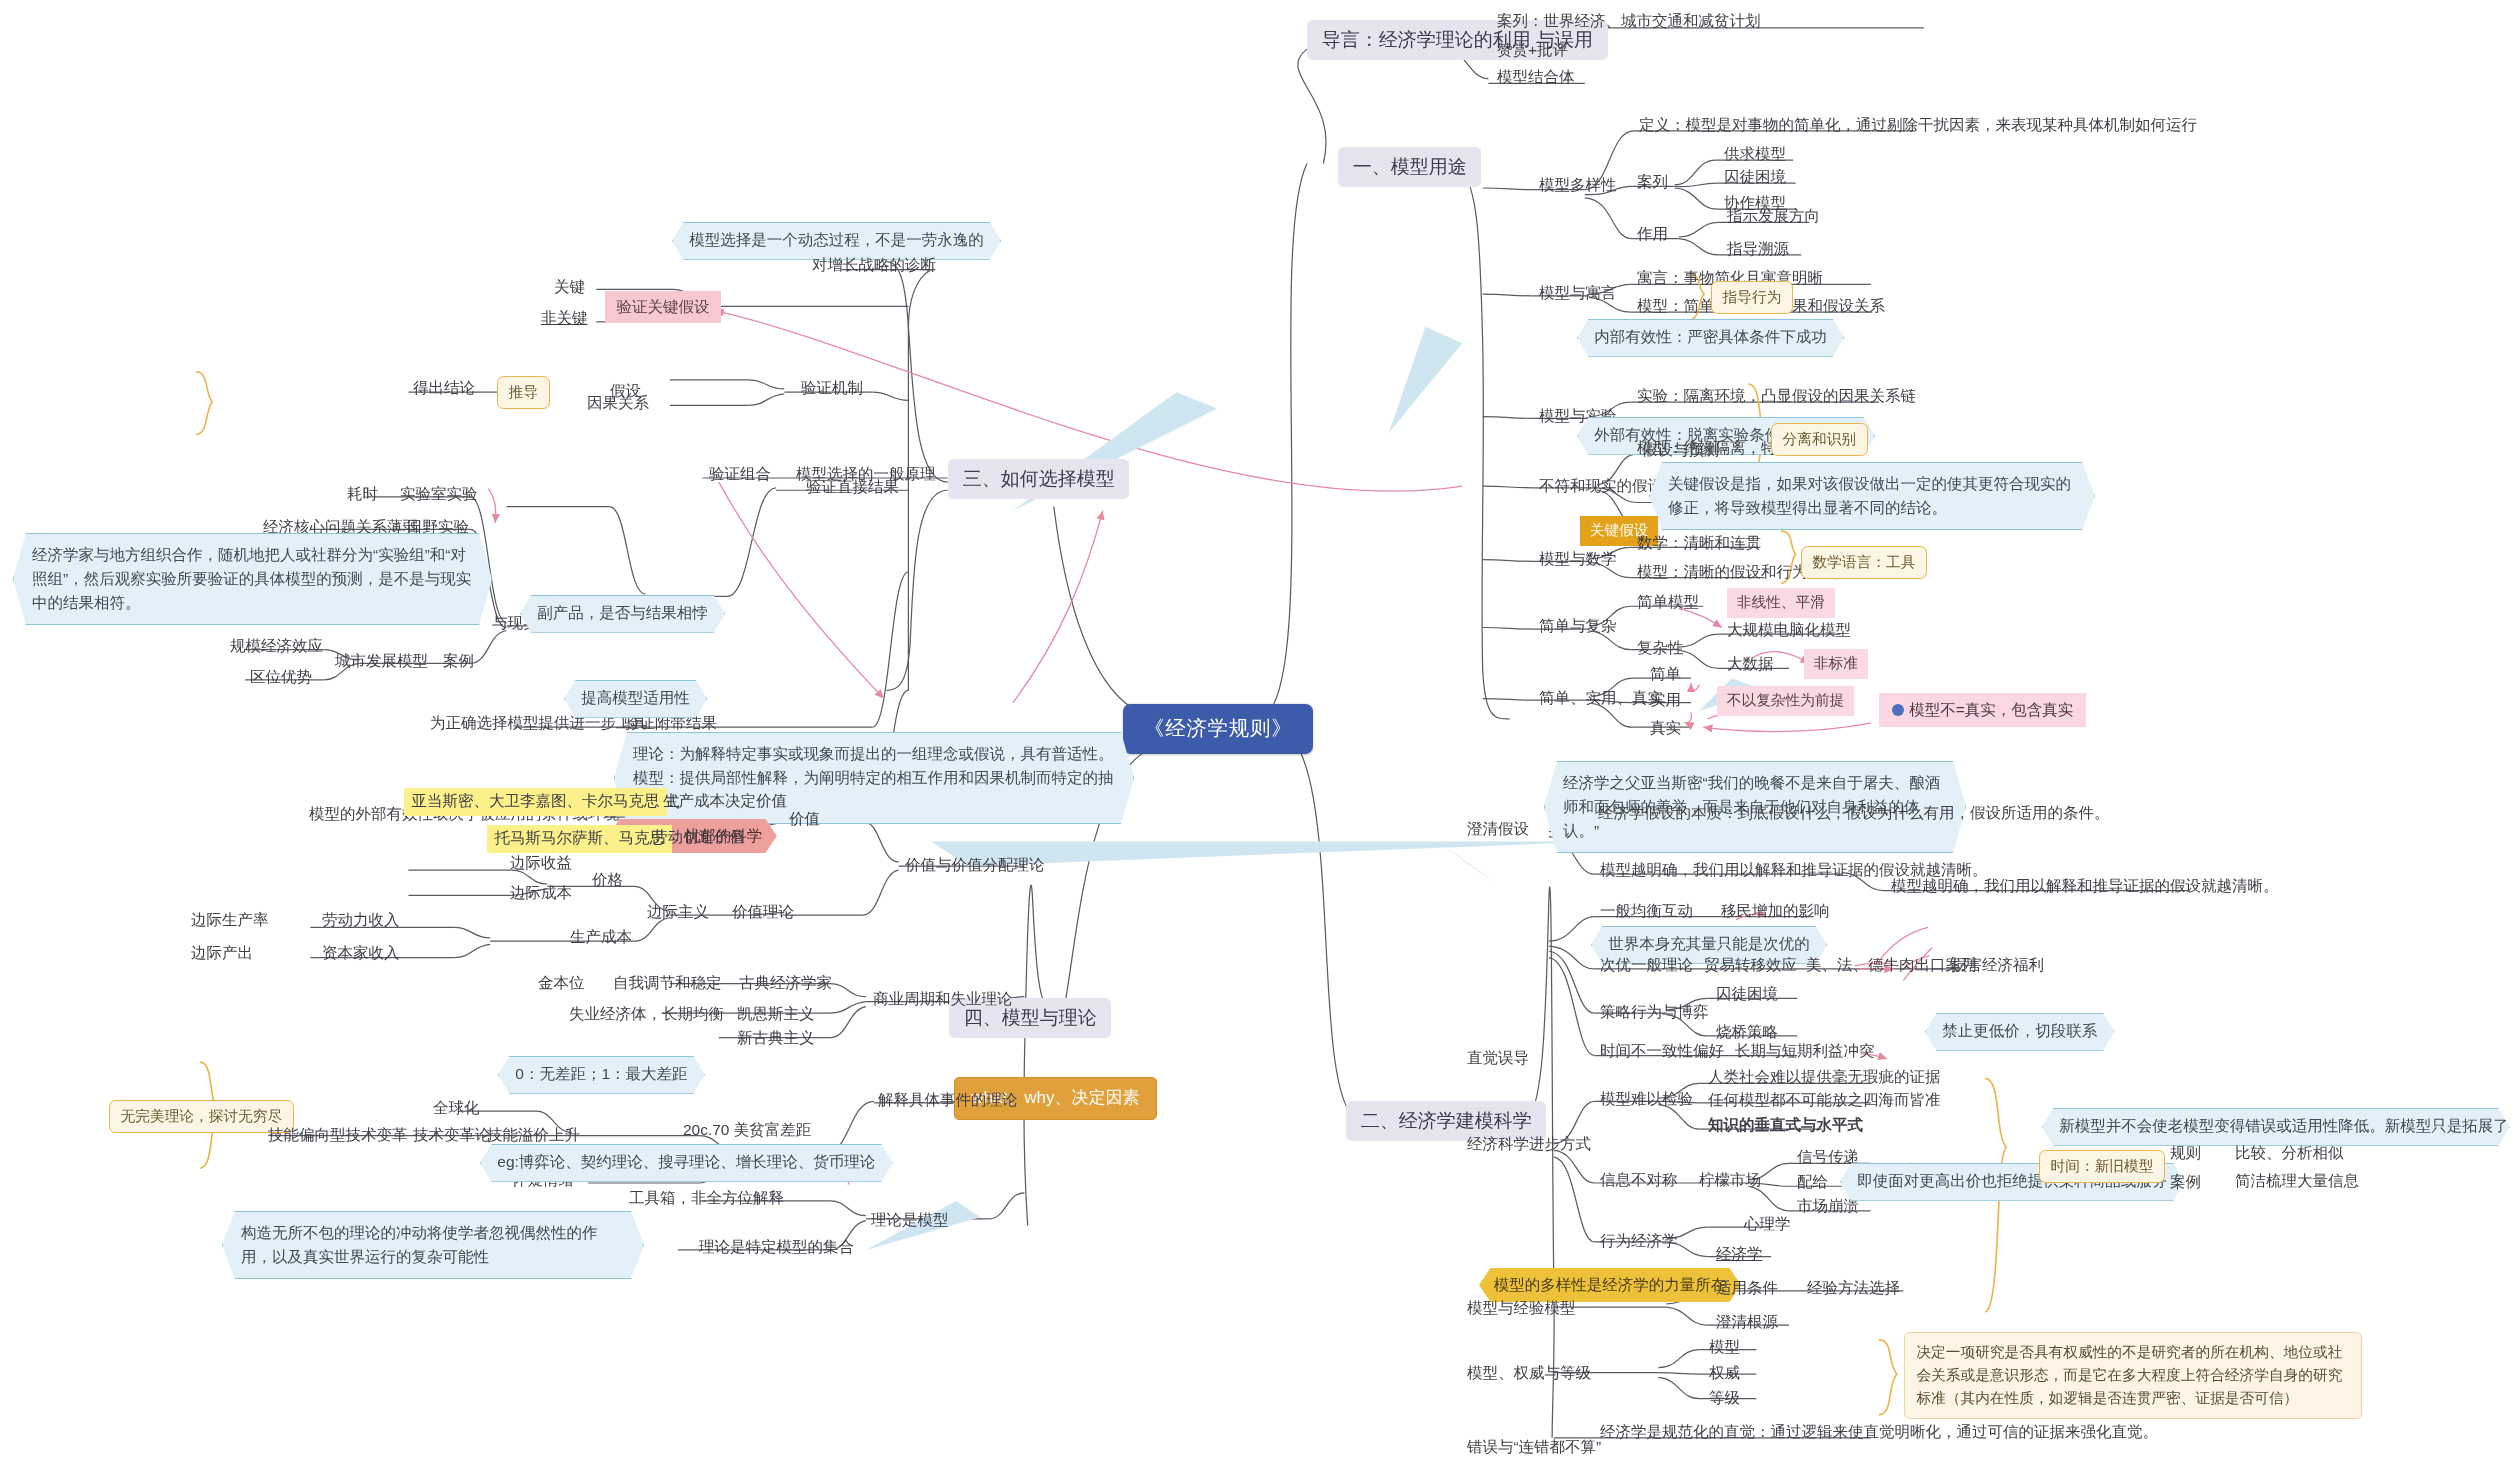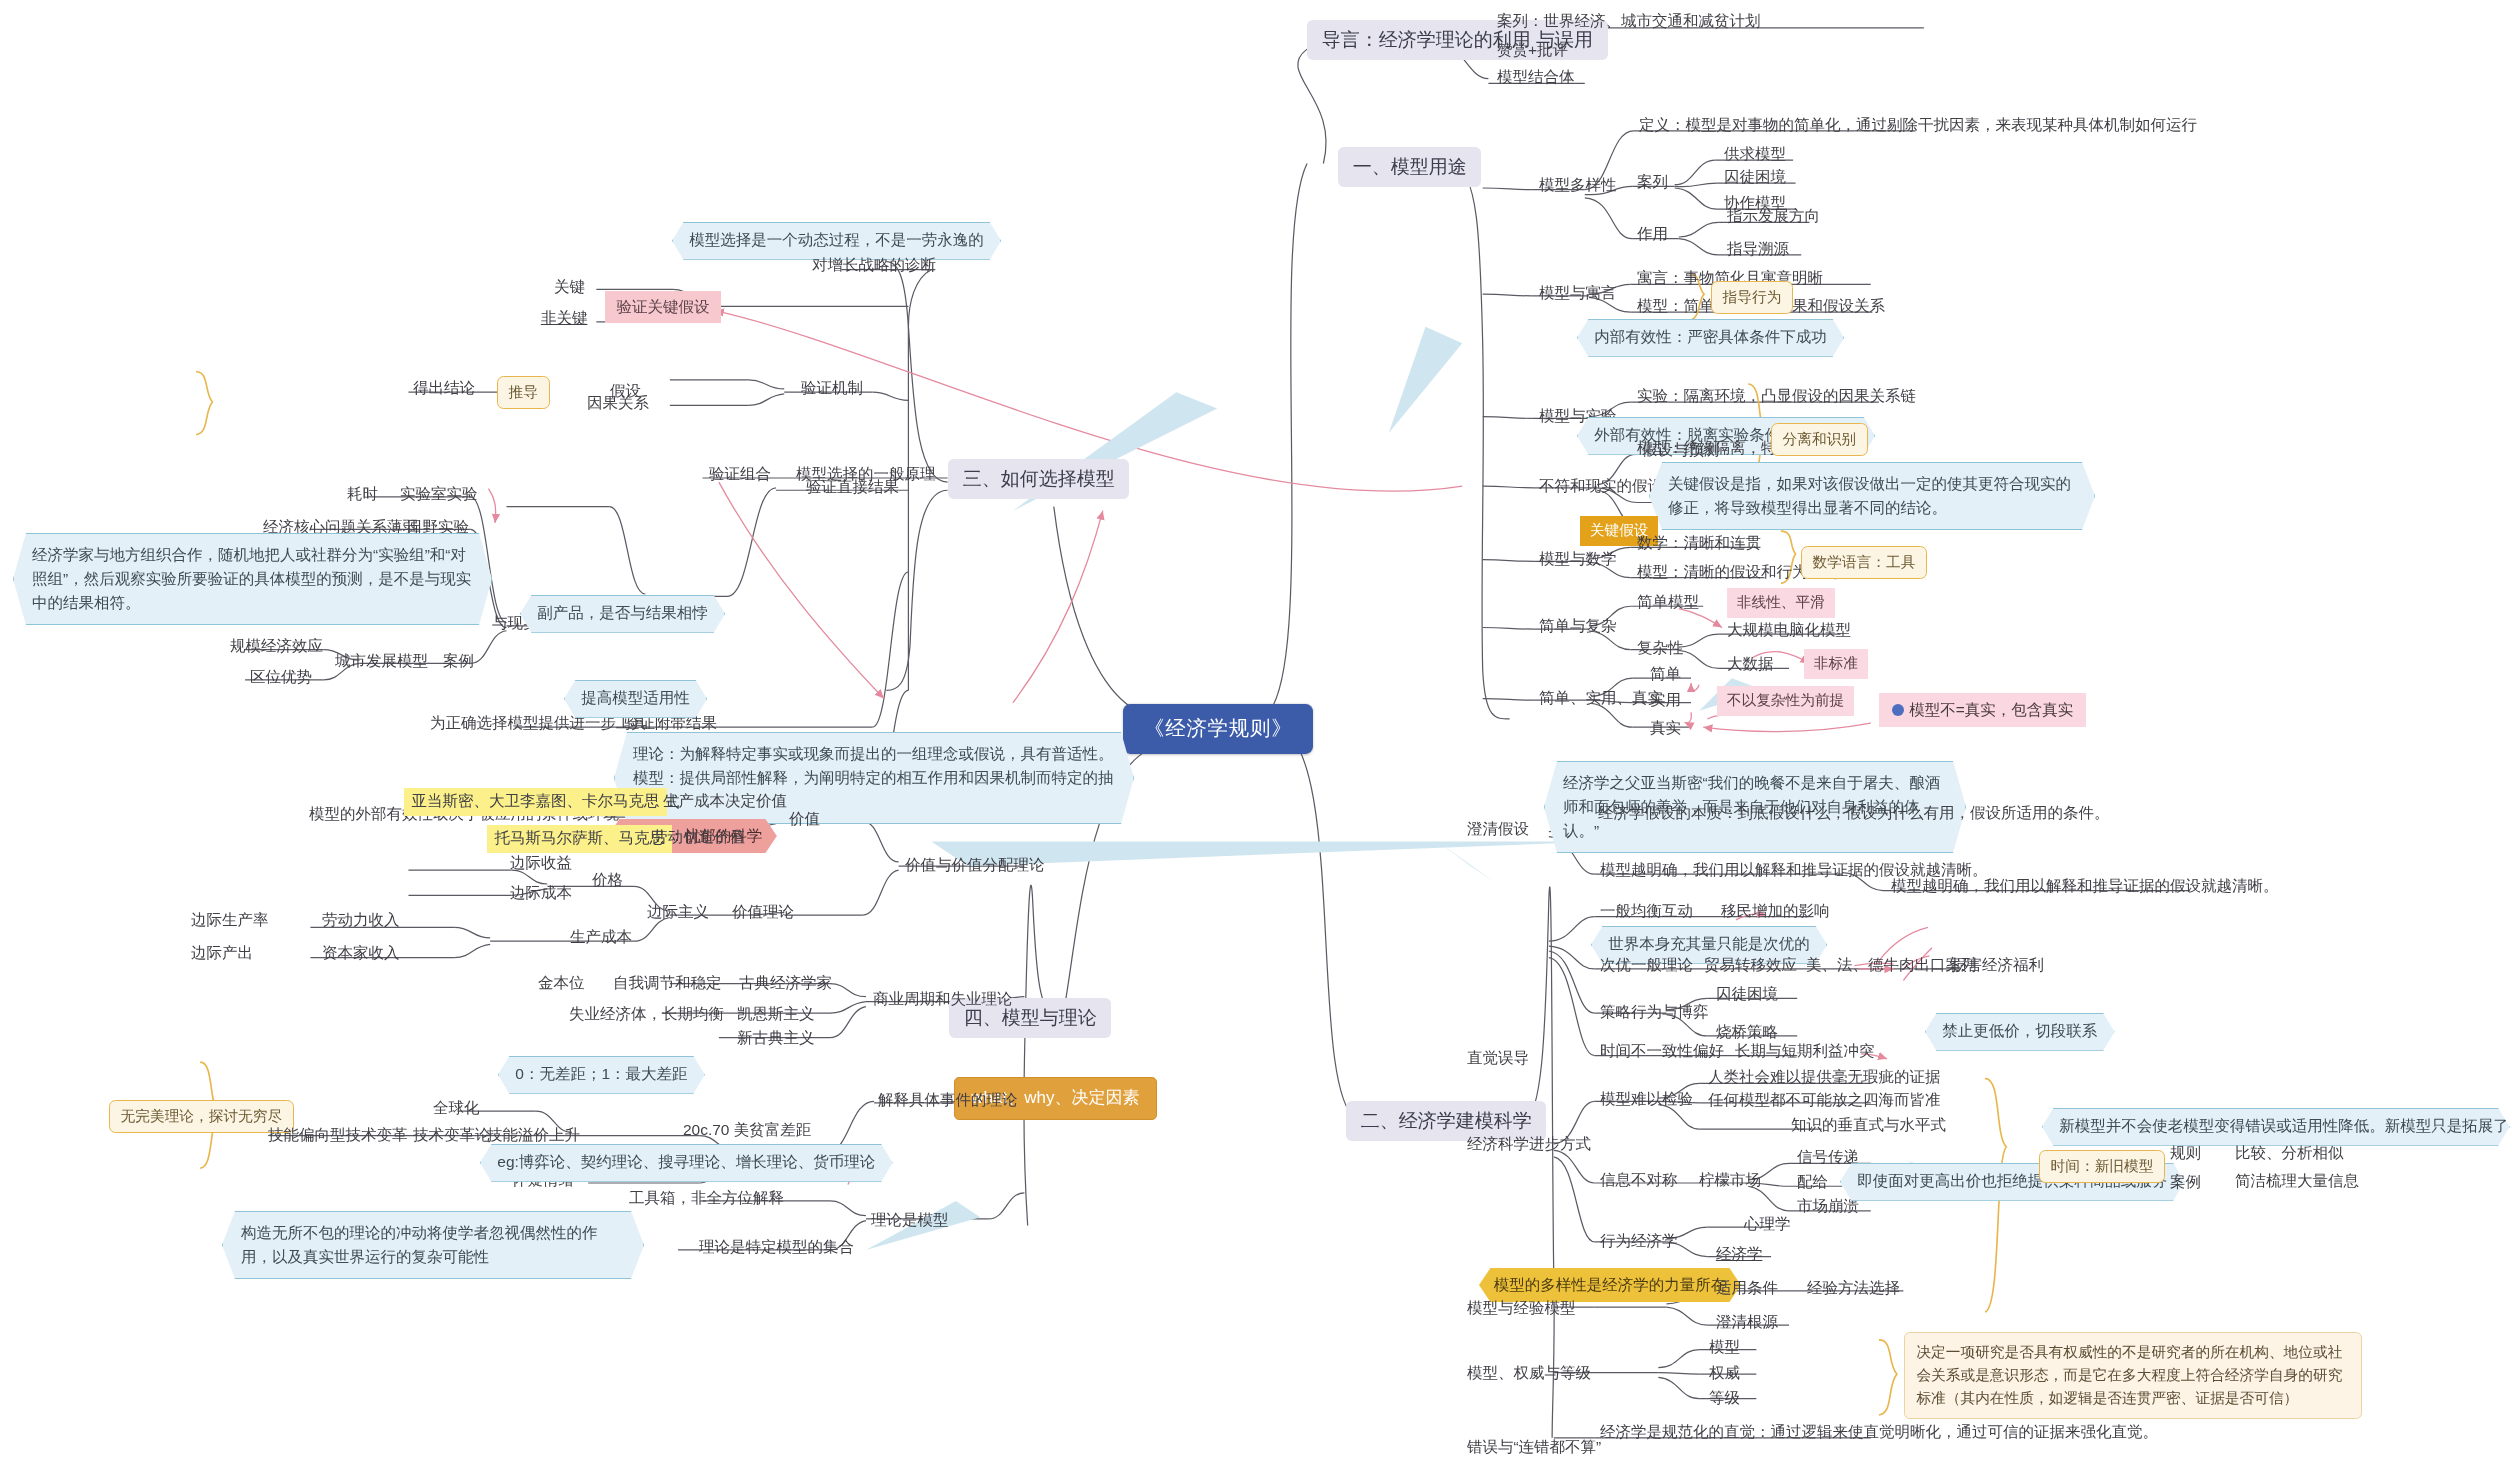--- a/index.html
+++ b/index.html
@@ -439,21 +439,21 @@
 <div class="node plain" style="left:1711px;top:982px;">囚徒困境</div>
 <div class="node plain" style="left:1711px;top:1020px;">烧桥策略</div>
 <div class="node bubble-blue" style="left:1925px;top:1013px;">禁止更低价，切段联系</div>
 <div class="node plain" style="left:1595px;top:1039px;">时间不一致性偏好</div>
 <div class="node plain" style="left:1730px;top:1039px;">长期与短期利益冲突</div>
 
 <div class="node plain" style="left:1462px;top:1132px;">经济科学进步方式</div>
 <div class="node plain" style="left:1595px;top:1087px;">模型难以检验</div>
 <div class="node plain" style="left:1703px;top:1065px;">人类社会难以提供毫无瑕疵的证据</div>
 <div class="node plain" style="left:1703px;top:1088px;">任何模型都不可能放之四海而皆准</div>
-<div class="node plain" style="left:1786px;top:1113px;">知识的垂直式与水平式</div>
+<div class="node plain" style="left:1703px;top:1113px;font-weight:bold;">知识的垂直式与水平式</div>
 <div class="node plain" style="left:1595px;top:1168px;">信息不对称</div>
 <div class="node plain" style="left:1694px;top:1168px;">柠檬市场</div>
 <div class="node plain" style="left:1792px;top:1145px;">信号传递</div>
 <div class="node plain" style="left:1792px;top:1170px;">配给</div>
 <div class="node plain" style="left:1792px;top:1194px;">市场崩溃</div>
 <div class="node bubble-blue" style="left:1840px;top:1163px;">即使面对更高出价也拒绝提供某种商品或服务</div>
 <div class="node plain" style="left:1595px;top:1229px;">行为经济学</div>
 <div class="node plain" style="left:1711px;top:1212px;margin-left:28px;">心理学</div>
 <div class="node plain" style="left:1711px;top:1242px;text-decoration:underline;">经济学</div>
 <div class="node bubble-blue" style="left:2042px;top:1108px;width:433px;">新模型并不会使老模型变得错误或适用性降低。新模型只是拓展了经济学知识的边界。</div>

